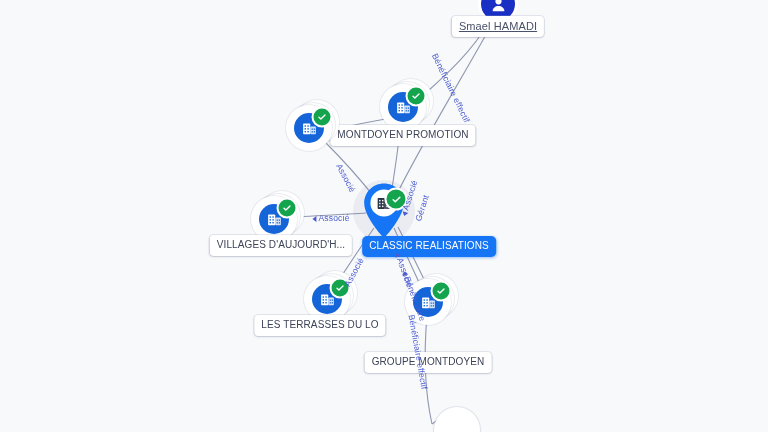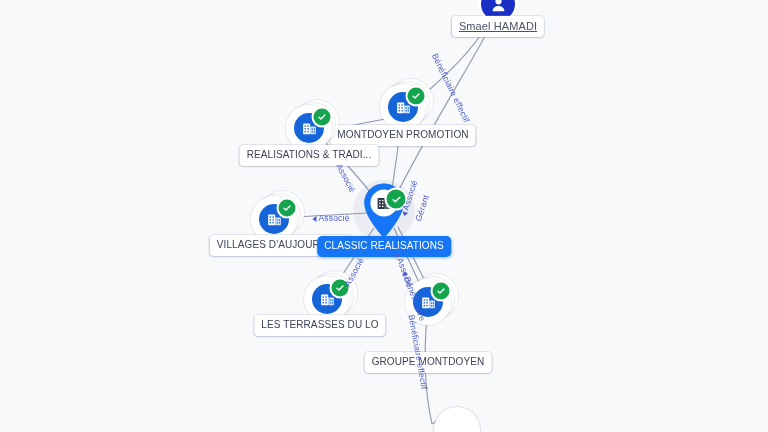--- a/index.html
+++ b/index.html
@@ -107,20 +107,21 @@
     color: #3c4257;
     box-shadow: 0 1px 2px rgba(50,60,90,.18), 0 0 0 1px rgba(160,170,195,.25);
     letter-spacing: .1px;
   }
   .node-label.selected {
     background: #1575f5;
     color: #ffffff;
     box-shadow: 0 1px 3px rgba(21,117,245,.45);
     border-radius: 5px;
     font-weight: 400;
+    margin-left: 45px;
   }
   .node-label.person {
     color: #49506a;
     font-size: 11px;
   }
   
   .edge-label {
     position: absolute;
     transform-origin: 50% 50%;
     white-space: nowrap;
@@ -230,21 +231,20 @@
             <rect x="18" y="15.8" width="1.8" height="1.8"></rect>
         </g>
       </svg>
     </div>
     <div class="badge-check node-glyph" style="left:13px; top:-11px;">
       <svg width="9" height="9" viewBox="0 0 24 24" aria-hidden="true">
         <path d="M4 12.5l5 5 11-11" stroke="#ffffff" stroke-width="3.6" fill="none" stroke-linecap="round" stroke-linejoin="round"></path>
       </svg>
     </div>
   </div>
-  <div class="node-label" style="left:309px; top:145px;">REALISATIONS &amp; TRADI...</div>
 
   <div class="node" style="left:274px; top:219px;">
     <div class="stack node-glyph"></div>
     <div class="disc node-glyph">
       <svg width="17" height="17" viewBox="0 0 24 24" aria-hidden="true">
         <rect x="3" y="5" width="10" height="15" rx="1" fill="#ffffff"></rect>
         <rect x="13" y="9" width="8" height="11" rx="1" fill="#ffffff" opacity=".82"></rect>
         <g fill="#1565d8">
           <rect x="5" y="7.5" width="2" height="2"></rect>
             <rect x="9" y="7.5" width="2" height="2"></rect>

